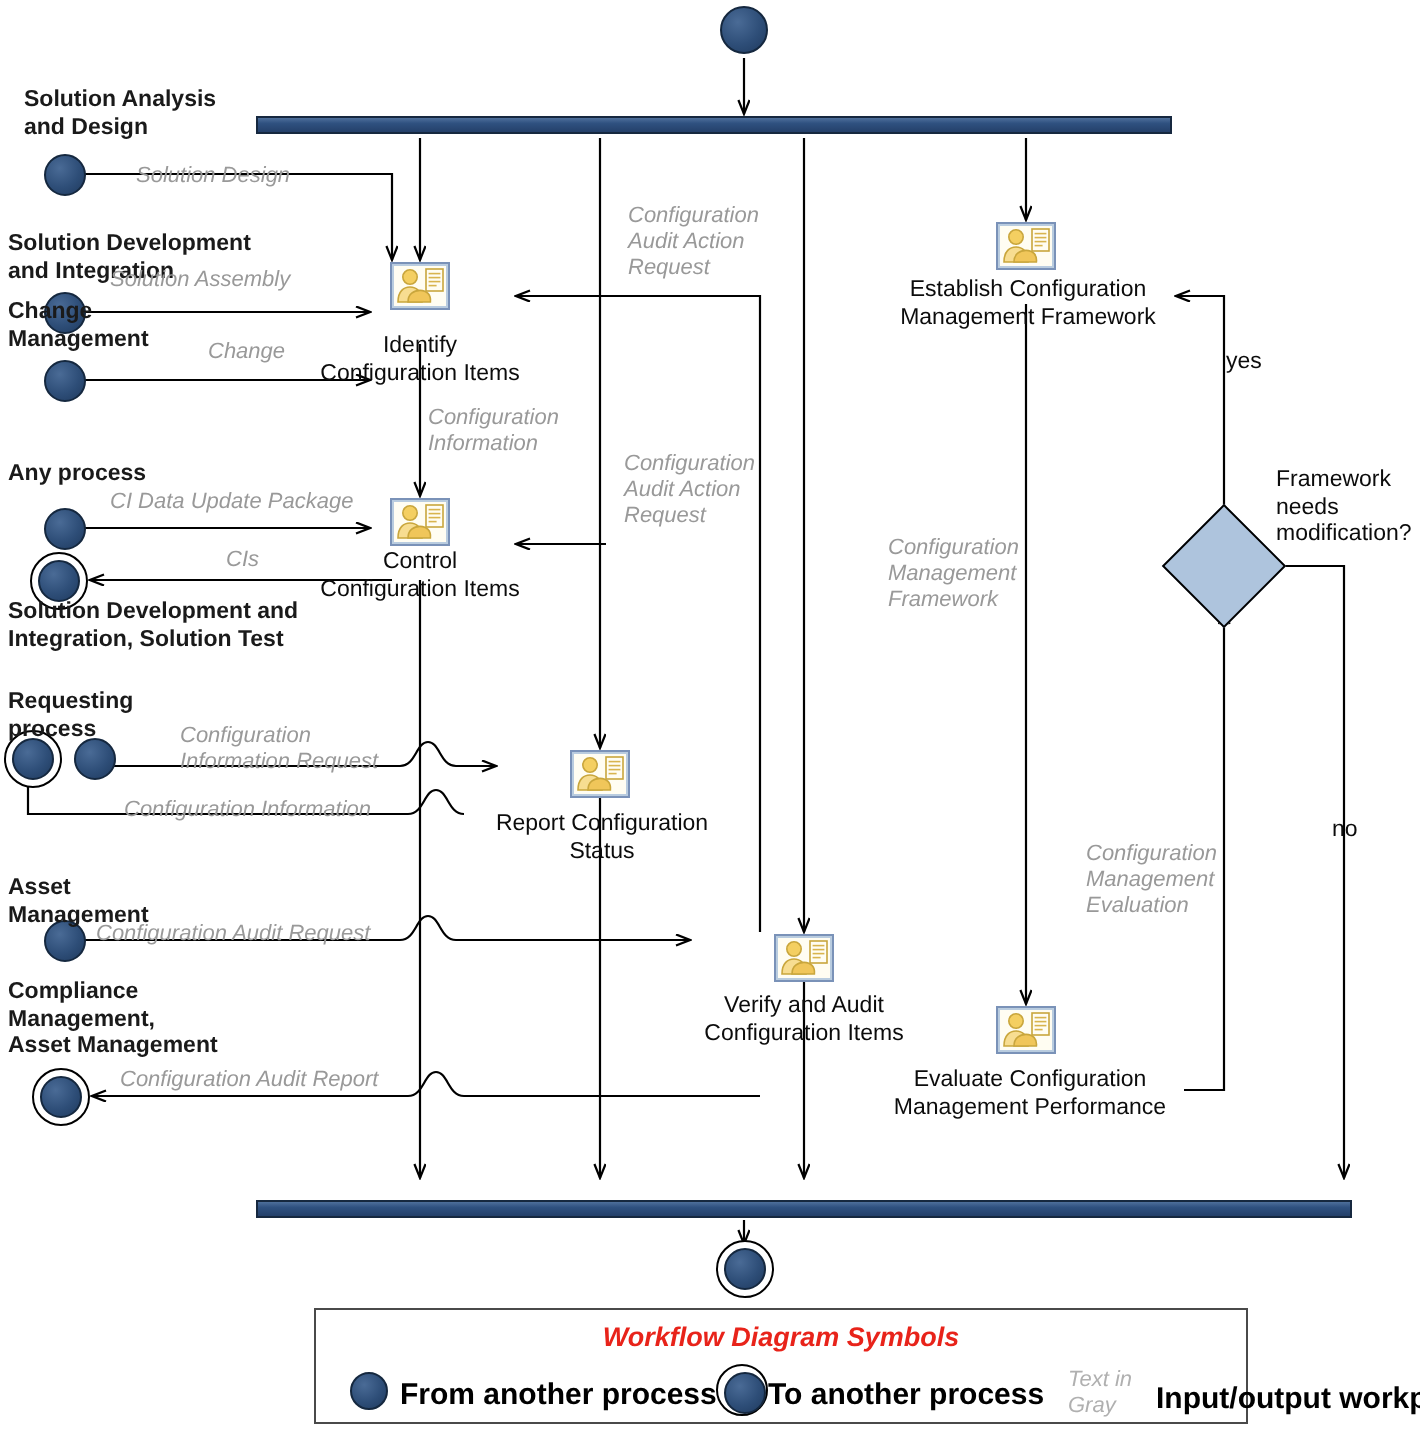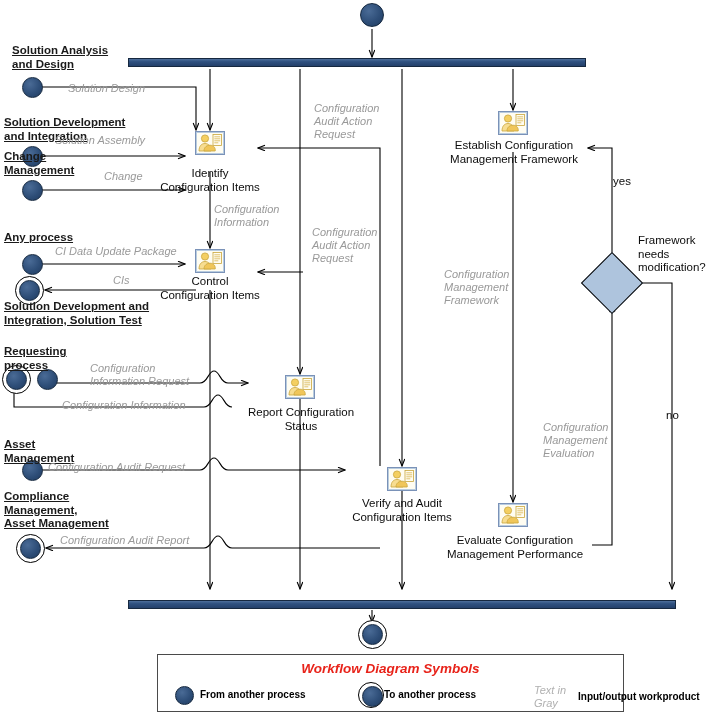--- a/index.html
+++ b/index.html
@@ -28,21 +28,20 @@
   .lbl {
     position: absolute;
     font-size: 11.5px;
     line-height: 13.5px;
     color: #000000;
     white-space: pre;
   }
   .lbl-bold {
     font-weight: bold;
     color: #1a1a1a;
-    text-decoration: underline;
   }
   .lbl-gray {
     color: #999999;
     font-style: italic;
     font-size: 11px;
     line-height: 13px;
   }
   .lbl-plain {
     color: #0c0c0c;
   }
@@ -124,21 +123,21 @@
     position: absolute;
     width: 100%;
     text-align: center;
     color: #e8231a;
     font-weight: bold;
     font-style: italic;
     font-size: 13.5px;
   }
   .legend-item-text {
     position: absolute;
-    font-size: 10px;
+    font-size: 15px;
     font-weight: bold;
     color: #000000;
     white-space: pre;
   }
   .legend-gray {
     position: absolute;
     font-size: 11px;
     line-height: 12.5px;
     font-style: italic;
     color: #b0b0b0;

